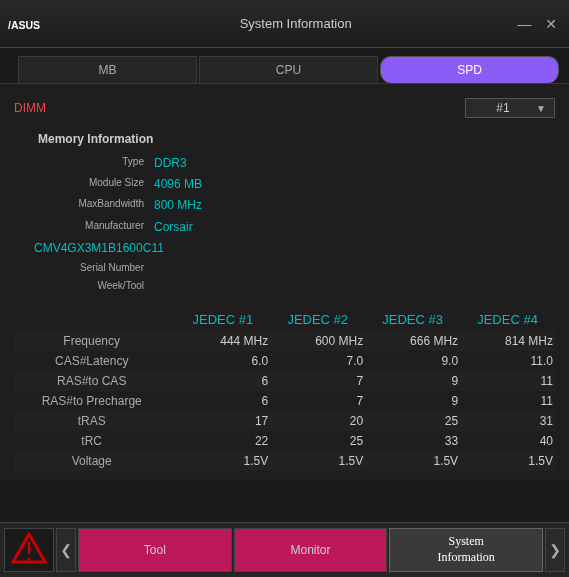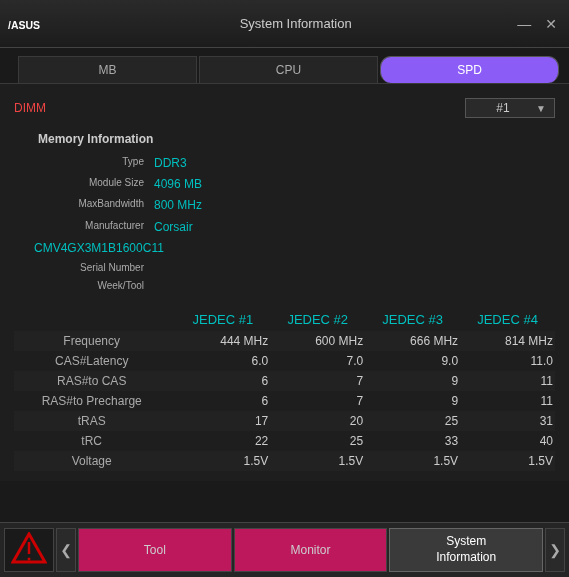--- a/index.html
+++ b/index.html
@@ -379,20 +379,20 @@
   </div>
   <div class="toolbar-arrow">
     <span>❮</span>
   </div>
   <div class="toolbar-btn">
     <span>Tool</span>
   </div>
   <div class="toolbar-btn">
     <span>Monitor</span>
   </div>
-  <div class="toolbar-btn active" style="white-space:pre-line; line-height:1.3;">
+  <div class="toolbar-btn active" style="white-space:pre-line; line-height:1.3;font-family:Liberation Serif, serif;">
     <span>System
 Information</span>
   </div>
   <div class="toolbar-arrow">
     <span>❯</span>
   </div>
 </div>
 
 </body></html>

